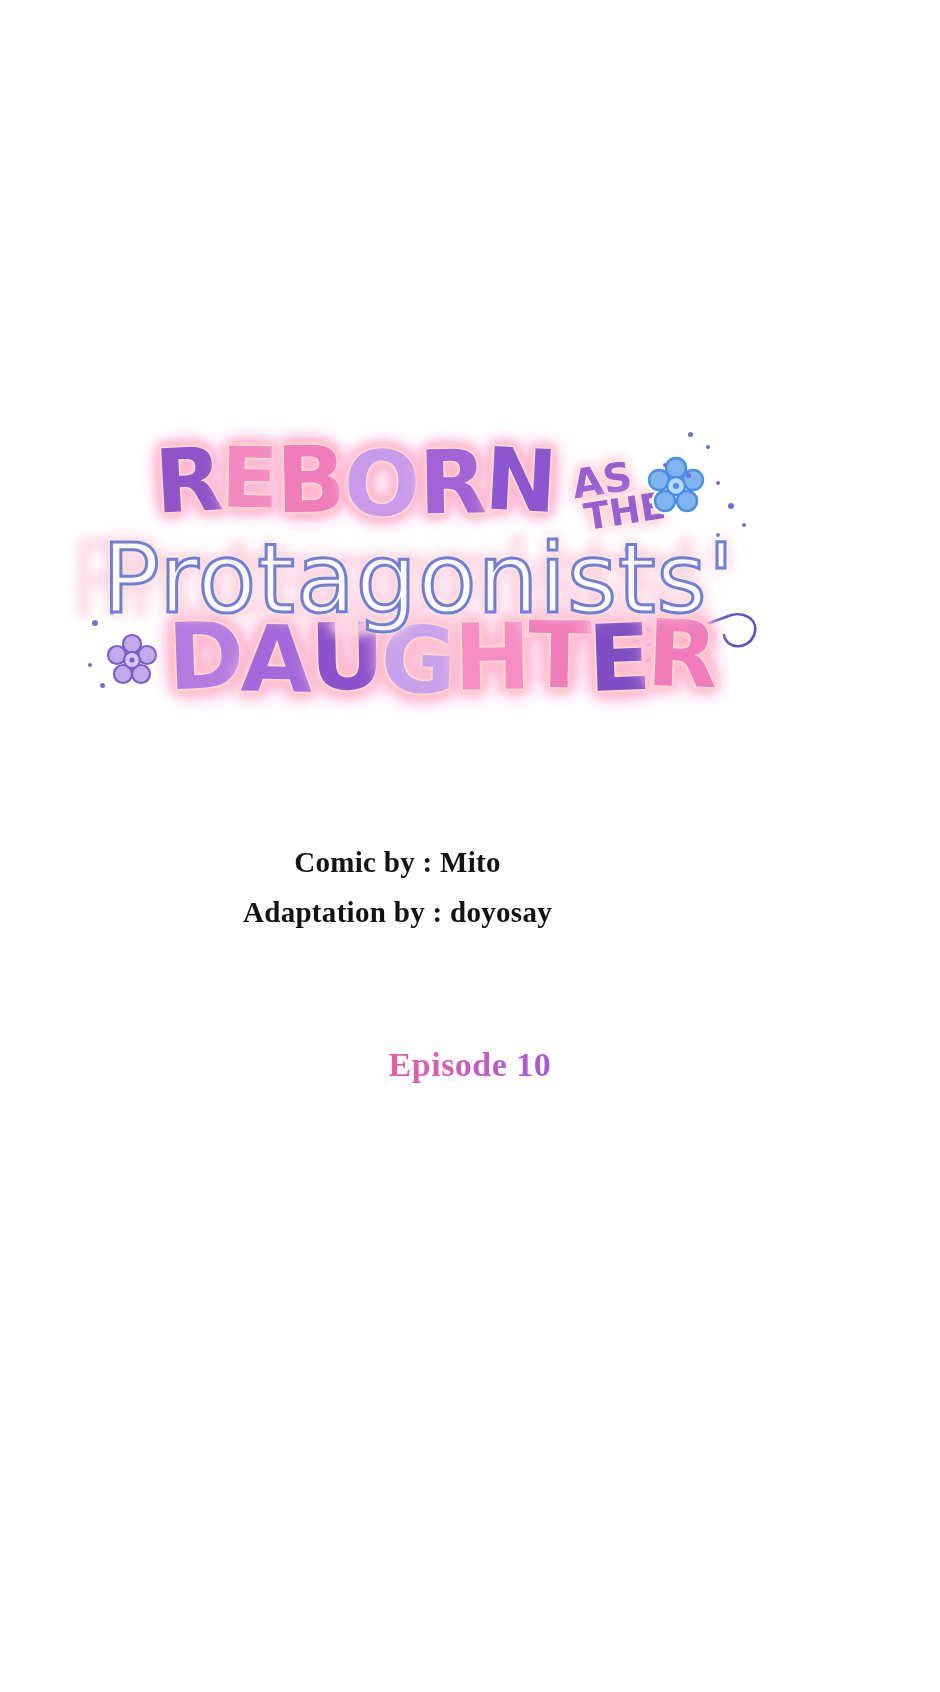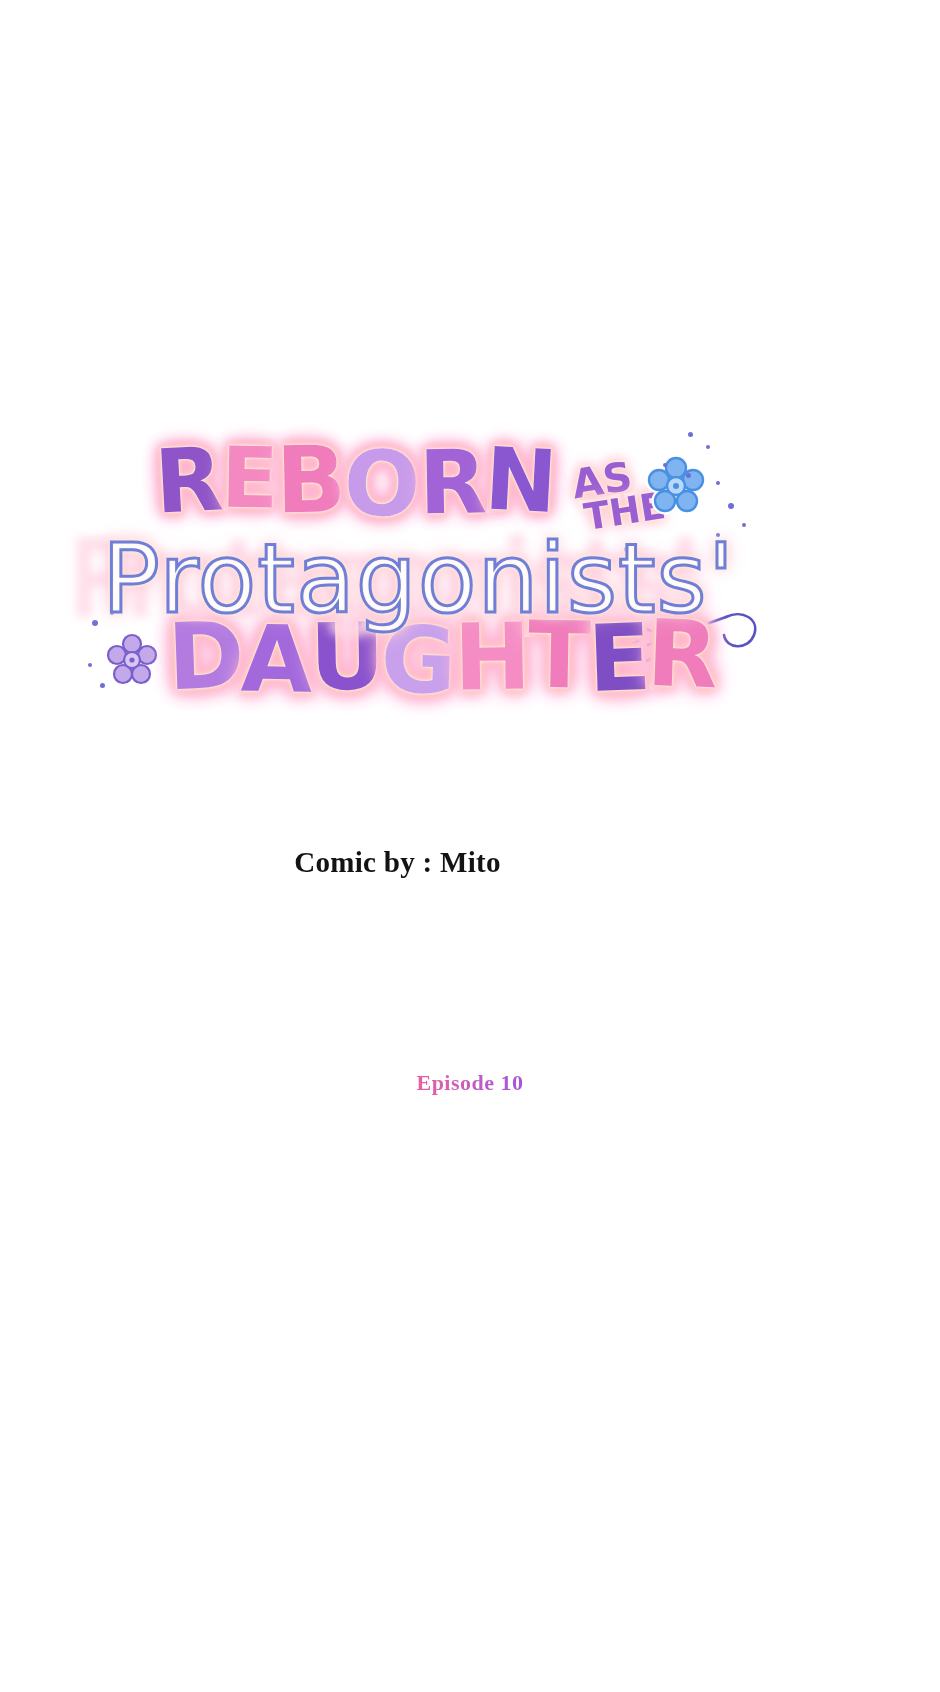--- a/index.html
+++ b/index.html
@@ -187,27 +187,26 @@
     position: absolute;
     left: 0;
     top: 1046px;
     width: 940px;
     text-align: center;
   }
   #episode-label {
     display: inline-block;
     font-family: "Liberation Serif", serif;
     font-weight: bold;
-    font-size: 22px;
+    font-size: 34px;
     letter-spacing: 0.5px;
     background: linear-gradient(90deg, #e8609f 0%, #d35fb4 35%, #b45ad2 70%, #a356da 100%);
     -webkit-background-clip: text;
     background-clip: text;
     color: transparent;
-    margin-top: 24px;
     -webkit-text-fill-color: transparent;
   }
 </style>
 </head>
 <body>
 
 <div id="title-logo">
 
   <div class="reborn-row">
     <span class="bubble r-R1" data-ch="R">R</span>
@@ -297,17 +296,18 @@
     <svg width="160" height="90" viewBox="0 0 160 90" fill="none" stroke="#5a52c4" stroke-width="2.6" stroke-linecap="round">
       <path d="M8 52 C2 36 18 22 38 28 C58 34 54 58 36 60 C18 62 14 44 30 40"></path>
       <path d="M40 44 L118 16"></path>
       <path d="M118 16 C134 8 152 18 146 34 C140 50 118 48 116 34"></path>
     </svg>
   </div>
 </div>
 
 <div id="credits">
   <div class="credit-line">Comic by : Mito</div>
+  <div class="credit-line">Adaptation by : doyosay</div>
 </div>
 
 <div id="episode-wrap">
   <span id="episode-label">Episode 10</span>
 </div>
 
 </body></html>

